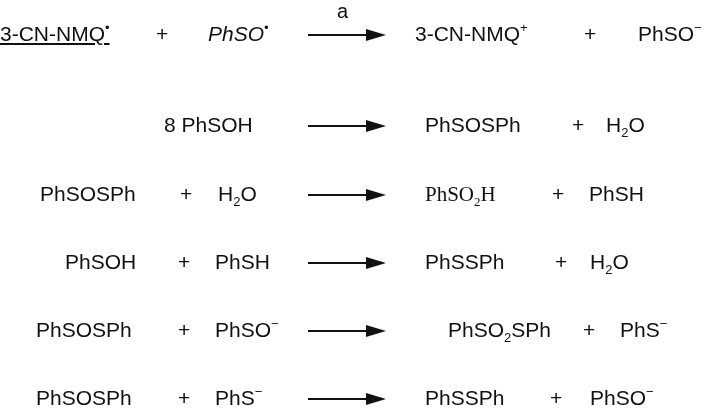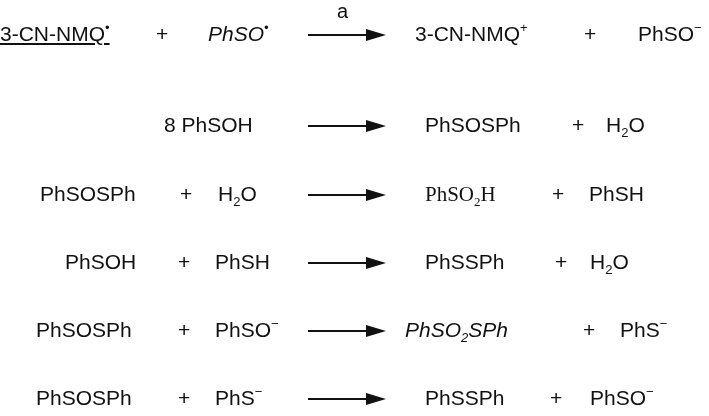--- a/index.html
+++ b/index.html
@@ -70,21 +70,21 @@
 </div>
 
 <div>
   <span class="t" style="left:36px; top:318px;">PhSOSPh</span>
   <span class="t" style="left:178px; top:318px;">+</span>
   <span class="t" style="left:215px; top:318px;"><span>PhSO</span><sup>−</sup></span>
   <div class="arrow" style="left:308px; top:325px; width:78px;">
     <div class="shaft" style="width:62px;"></div>
       <div class="head" style="left:58px;"></div>
   </div>
-  <span class="t" style="left:405px; top:318px;font-style:italic;"><span>PhSO</span><sub>2</sub><span>SPh</span></span>
+  <span class="t" style="left:448px; top:318px;"><span>PhSO</span><sub>2</sub><span>SPh</span></span>
   <span class="t" style="left:583px; top:318px;">+</span>
   <span class="t" style="left:620px; top:318px;"><span>PhS</span><sup>−</sup></span>
 </div>
 
 <div>
   <span class="t" style="left:36px; top:386px;">PhSOSPh</span>
   <span class="t" style="left:178px; top:386px;">+</span>
   <span class="t" style="left:215px; top:386px;"><span>PhS</span><sup>−</sup></span>
   <div class="arrow" style="left:308px; top:393px; width:78px;">
     <div class="shaft" style="width:62px;"></div>

